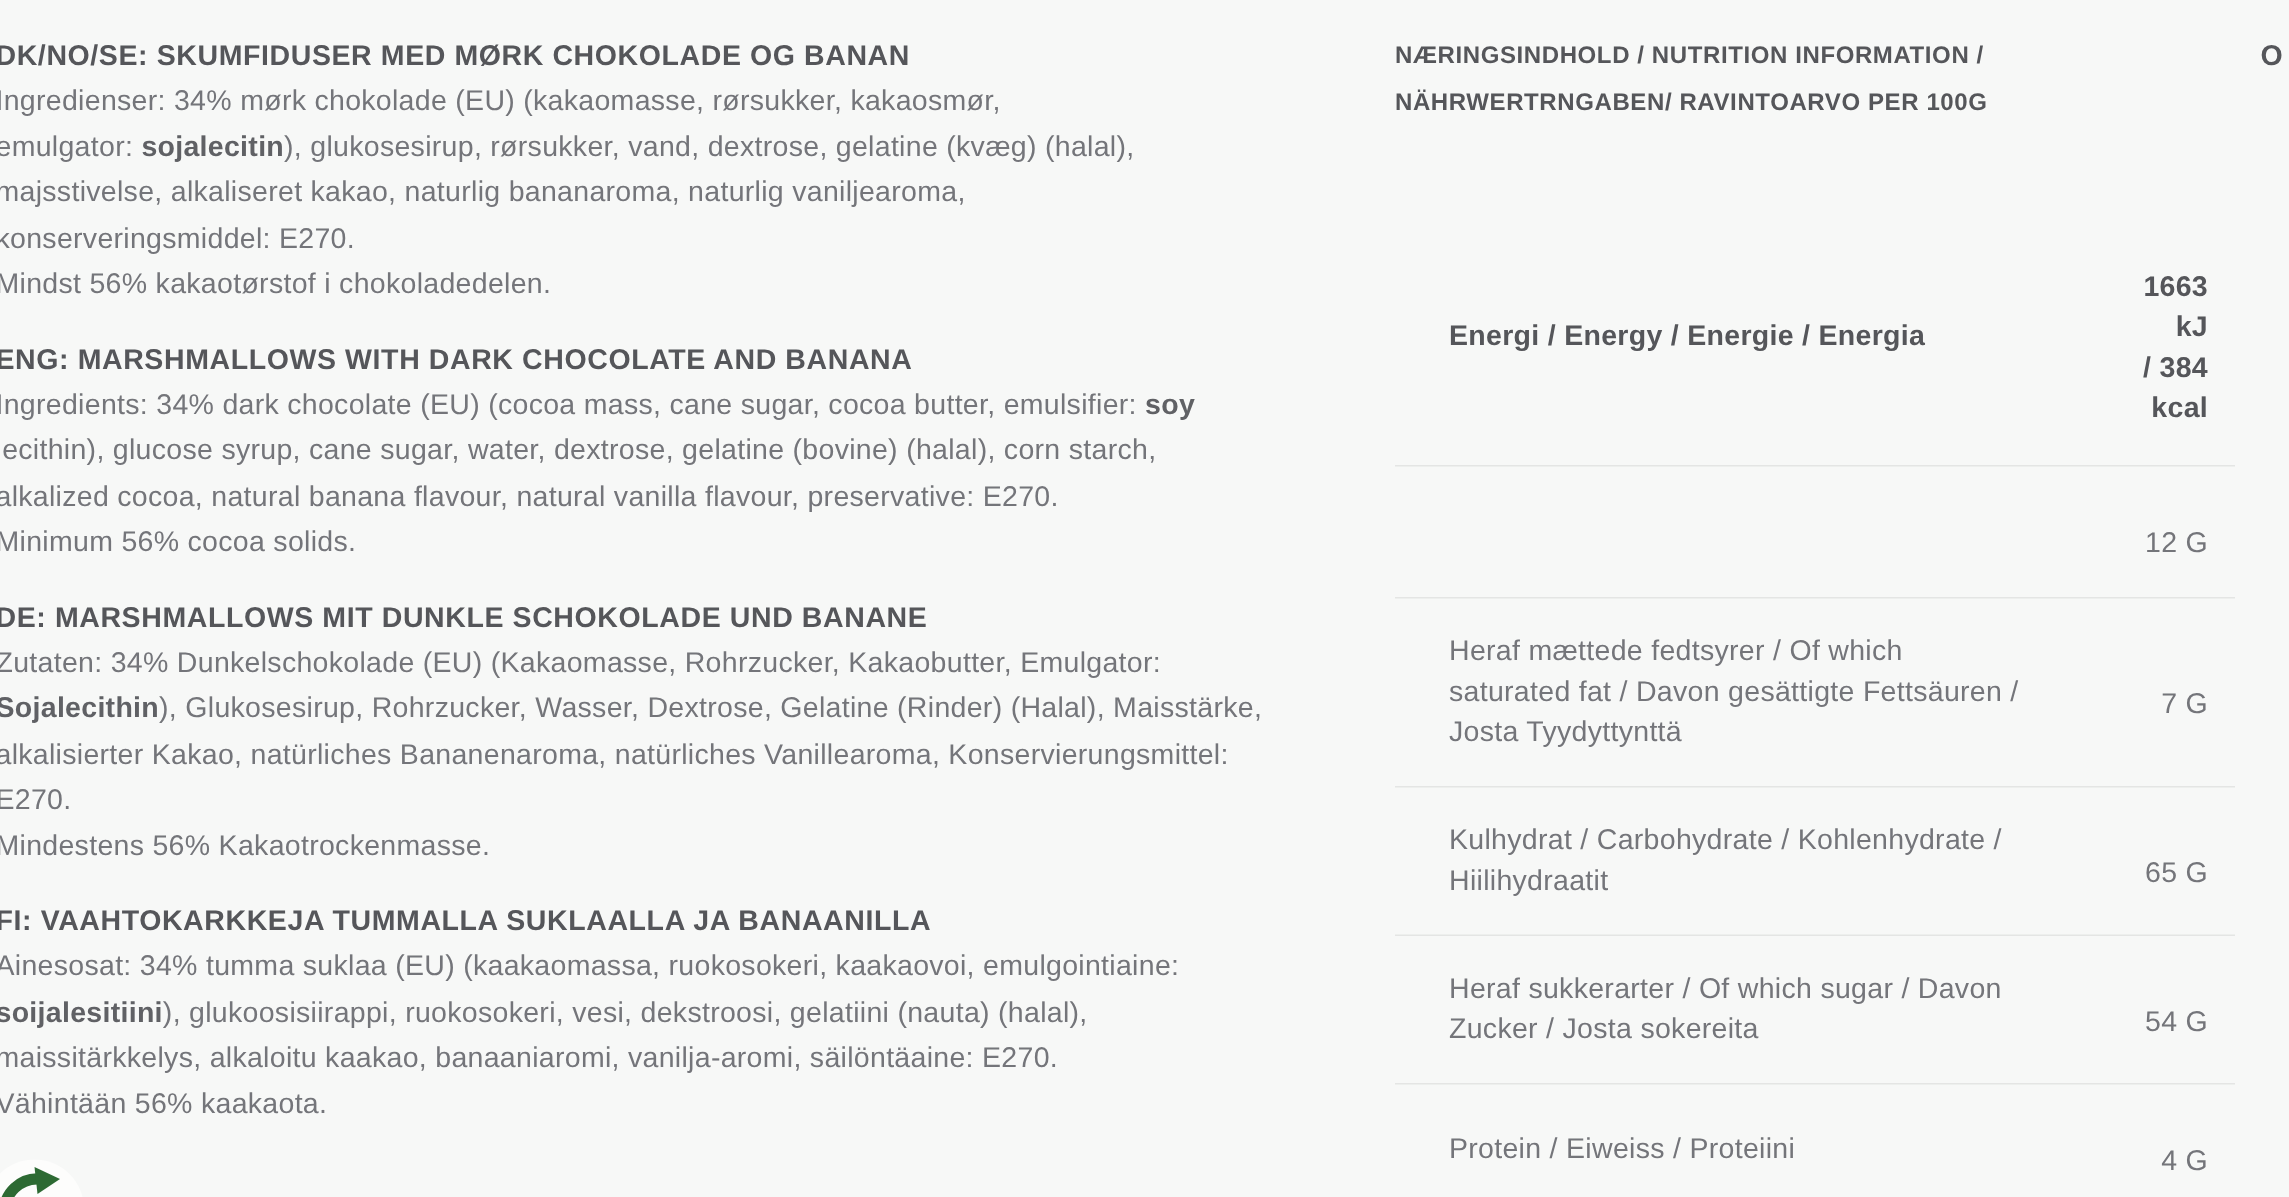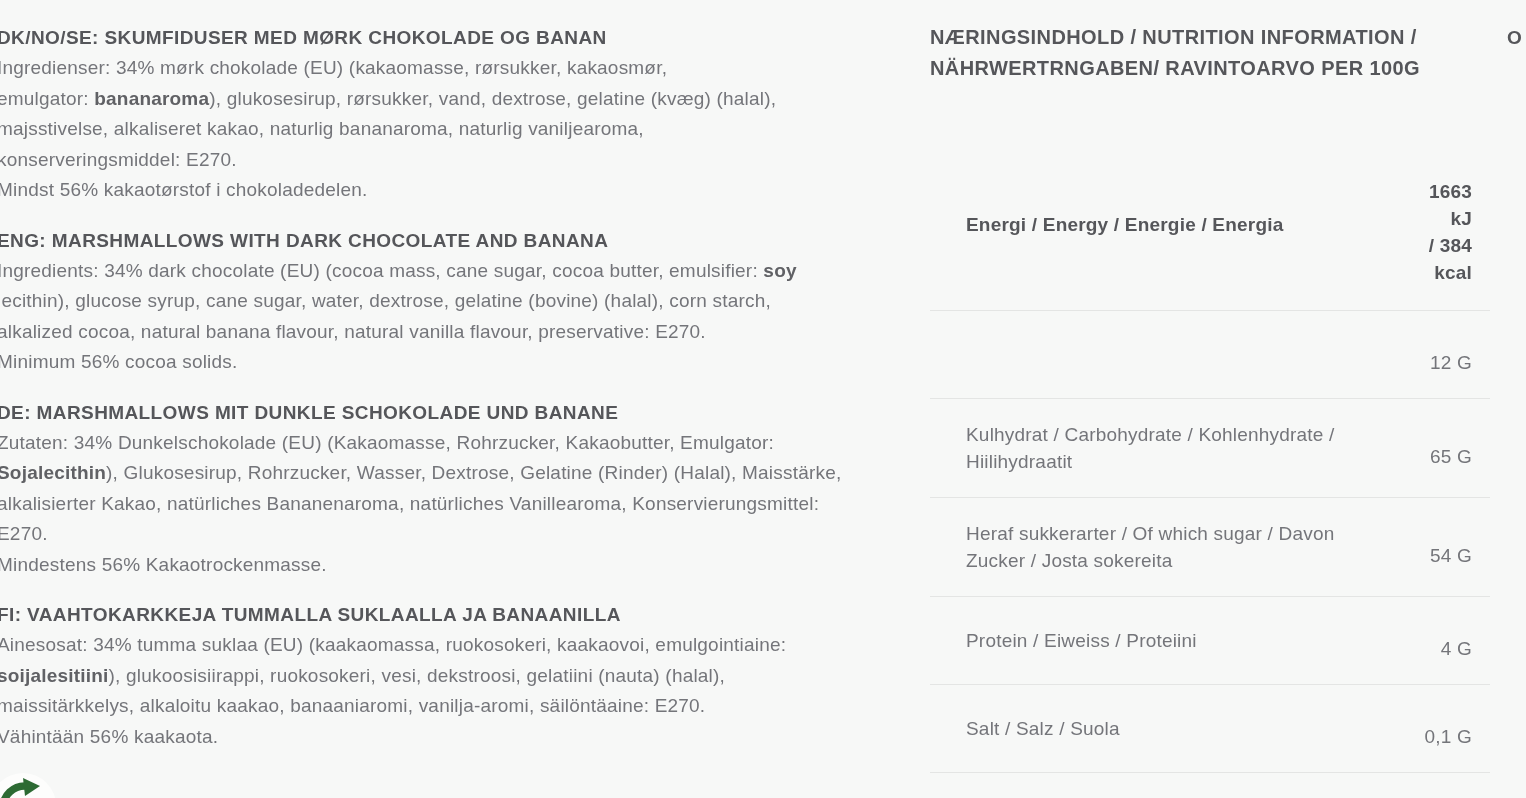--- a/index.html
+++ b/index.html
@@ -41,21 +41,21 @@
   .sec-line b { font-weight: 700; color: #606165; }
 
   
   .right-col {
     position: absolute;
     left: 930px;
     top: 22px;
     width: 560px;
   }
   .n-heading {
-    font-size: 20px;
+    font-size: 16px;
     line-height: 31px;
     font-weight: 700;
     letter-spacing: 0.4px;
     color: #55565a;
     white-space: pre-line;
   }
   .n-table { margin-top: 70px; }
   .nrow {
     display: flex;
     align-items: center;
@@ -107,21 +107,21 @@
 </style>
 </head>
 <body>
 
 <div class="canvas">
 
   <div class="left-col">
       <div class="section">
         <div class="sec-heading">DK/NO/SE: SKUMFIDUSER MED MØRK CHOKOLADE OG BANAN</div>
         <div class="sec-line"><span>Ingredienser: 34% mørk chokolade (EU) (kakaomasse, rørsukker, kakaosmør,</span></div>
-        <div class="sec-line"><span>emulgator: </span><b>bananaroma</b><span>), glukosesirup, rørsukker, vand, dextrose, gelatine (kvæg) (halal),</span></div>
+        <div class="sec-line"><span>emulgator: </span><b>sojalecitin</b><span>), glukosesirup, rørsukker, vand, dextrose, gelatine (kvæg) (halal),</span></div>
         <div class="sec-line"><span>majsstivelse, alkaliseret kakao, naturlig bananaroma, naturlig vaniljearoma,</span></div>
         <div class="sec-line"><span>konserveringsmiddel: E270.</span></div>
         <div class="sec-line"><span>Mindst 56% kakaotørstof i chokoladedelen.</span></div>
       </div>
       <div class="section">
         <div class="sec-heading">ENG: MARSHMALLOWS WITH DARK CHOCOLATE AND BANANA</div>
         <div class="sec-line"><span>Ingredients: 34% dark chocolate (EU) (cocoa mass, cane sugar, cocoa butter, emulsifier: </span><b>soy</b></div>
         <div class="sec-line"><span>lecithin), glucose syrup, cane sugar, water, dextrose, gelatine (bovine) (halal), corn starch,</span></div>
         <div class="sec-line"><span>alkalized cocoa, natural banana flavour, natural vanilla flavour, preservative: E270.</span></div>
         <div class="sec-line"><span>Minimum 56% cocoa solids.</span></div>
@@ -150,20 +150,26 @@
         <div class="nrow bold">
           <div class="nlabel">Energi / Energy / Energie / Energia</div>
           <div class="nvalue">1663 kJ
 / 384
 kcal</div>
         </div>
         <div class="nrow">
           <div class="nvalue">12 G</div>
         </div>
         <div class="nrow">
+          <div class="nlabel">Heraf mættede fedtsyrer / Of which
+saturated fat / Davon gesättigte Fettsäuren /
+Josta Tyydyttynttä</div>
+          <div class="nvalue">7 G</div>
+        </div>
+        <div class="nrow">
           <div class="nlabel">Kulhydrat / Carbohydrate / Kohlenhydrate /
 Hiilihydraatit</div>
           <div class="nvalue">65 G</div>
         </div>
         <div class="nrow">
           <div class="nlabel">Heraf sukkerarter / Of which sugar / Davon
 Zucker / Josta sokereita</div>
           <div class="nvalue">54 G</div>
         </div>
         <div class="nrow">

